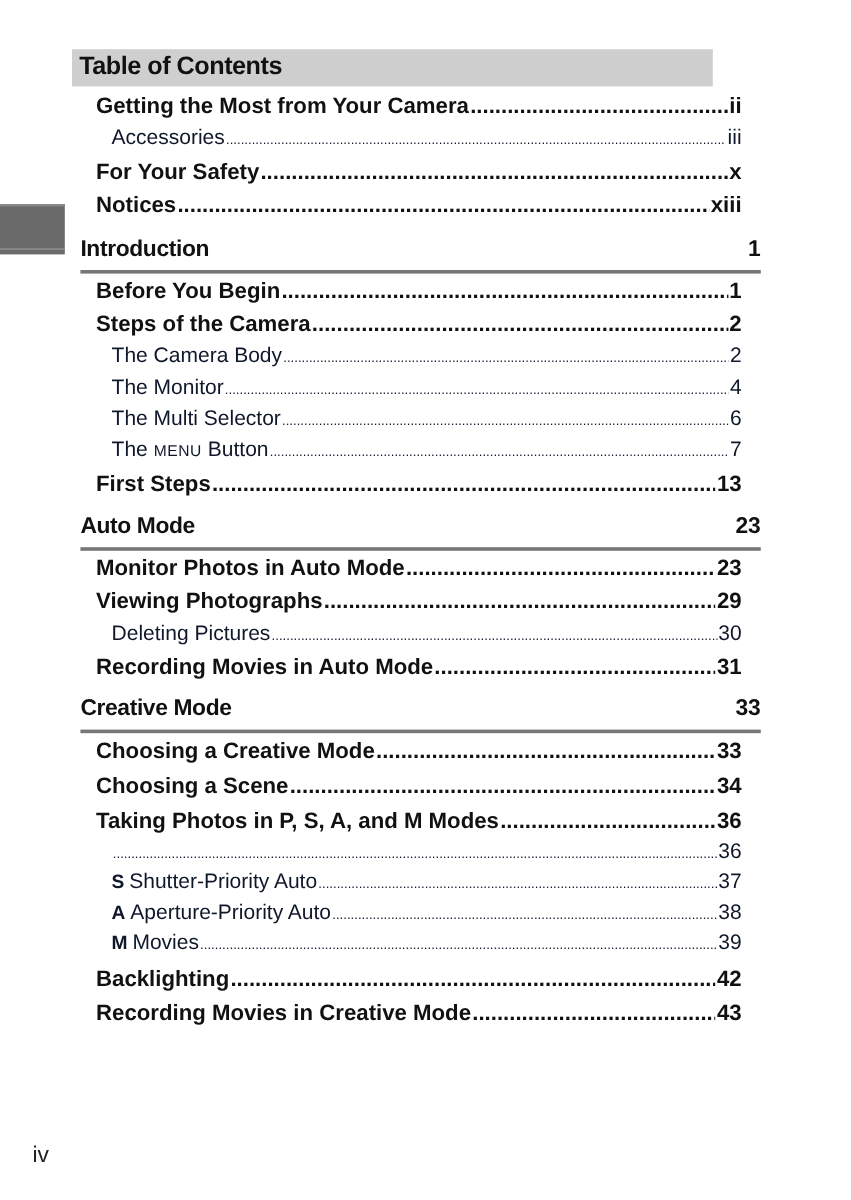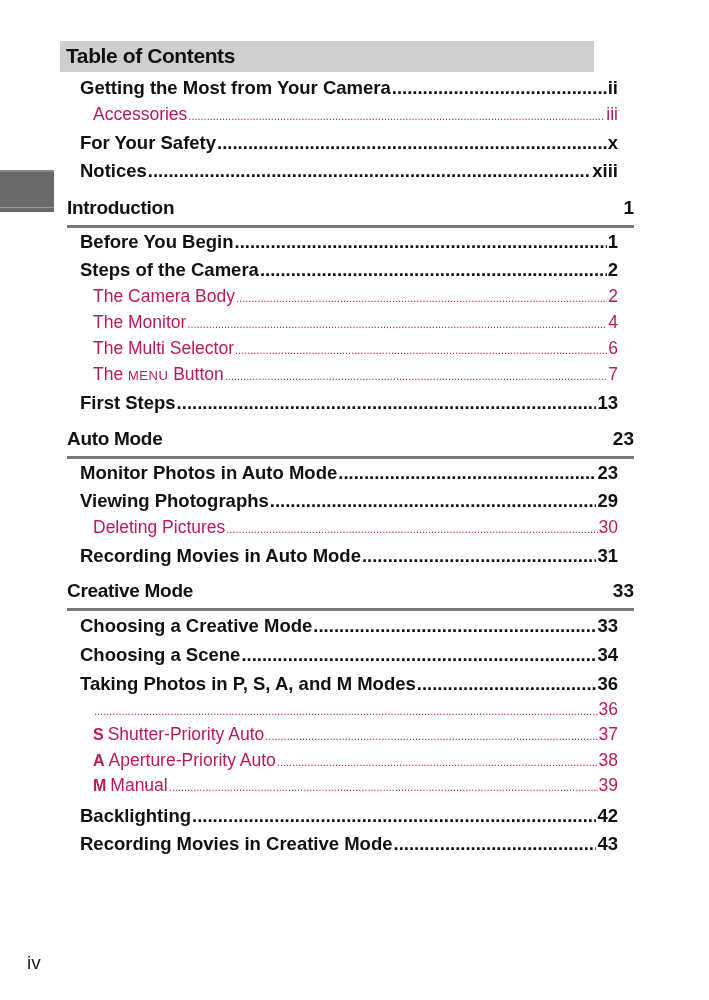--- a/index.html
+++ b/index.html
@@ -3,21 +3,21 @@
 <meta charset="utf-8">
 <style>
   html,body{margin:0;padding:0;background:#fff;}
   body{width:709px;height:1000px;position:relative;overflow:hidden;font-family:"Liberation Sans","DejaVu Sans",sans-serif;color:#111;}
   .title-bar{position:absolute;left:60px;top:41px;width:534px;height:31px;background:#cfcfcf;}
   .title-bar span{position:absolute;left:6px;top:3px;font-size:21px;font-weight:bold;letter-spacing:-0.4px;}
   .side-tab{position:absolute;left:0;top:170px;width:54px;height:40px;background:#6a6a6a;border-top:2px solid #888;}
   .side-tab::after{content:"";position:absolute;left:0;bottom:4px;width:54px;height:1px;background:#999;}
   .row{position:absolute;left:80px;right:91px;display:flex;align-items:baseline;white-space:nowrap;}
   .row.l1{font-size:18.5px;font-weight:bold;left:80px;}
-  .row.l2{font-size:17.5px;font-weight:normal;left:93px;color:#be185d;}
+  .row.l2{font-size:17.5px;font-weight:normal;left:93px;color:#0f172a;}
   .row .lbl{flex:0 0 auto;}
   .row .dots{flex:1 1 auto;overflow:hidden;margin:0 1px;}
   .row.l1 .dots::before{content:"..........................................................................................................................................................................................................................";letter-spacing:0px;}
   .row.l2 .dots{font-size:11px;}
   .row.l2 .dots::before{content:"......................................................................................................................................................................................................................................................................................................................";}
   .row .pg{flex:0 0 auto;}
   .menu-glyph{font-size:13px;letter-spacing:0.5px;}
   .mode-letter{font-weight:bold;font-size:16px;margin-right:4px;}
   .section{position:absolute;left:67px;right:75px;height:32px;}
   .section .st{position:absolute;left:0;top:0;font-size:19px;font-weight:bold;letter-spacing:-0.3px;}
@@ -150,21 +150,21 @@
   <span class="lbl"><span class="mode-letter">S</span><span>Shutter-Priority Auto</span></span>
     <span class="dots"></span>
     <span class="pg">37</span>
 </div>
 <div class="row l2" style="top:750px">
   <span class="lbl"><span class="mode-letter">A</span><span>Aperture-Priority Auto</span></span>
     <span class="dots"></span>
     <span class="pg">38</span>
 </div>
 <div class="row l2" style="top:775px">
-  <span class="lbl"><span class="mode-letter">M</span><span>Manual</span></span>
+  <span class="lbl"><span class="mode-letter">M</span><span>Movies</span></span>
     <span class="dots"></span>
     <span class="pg">39</span>
 </div>
 <div class="row l1" style="top:805px">
   <span class="lbl">Backlighting</span>
     <span class="dots"></span>
     <span class="pg">42</span>
 </div>
 <div class="row l1" style="top:833px">
   <span class="lbl">Recording Movies in Creative Mode</span>

